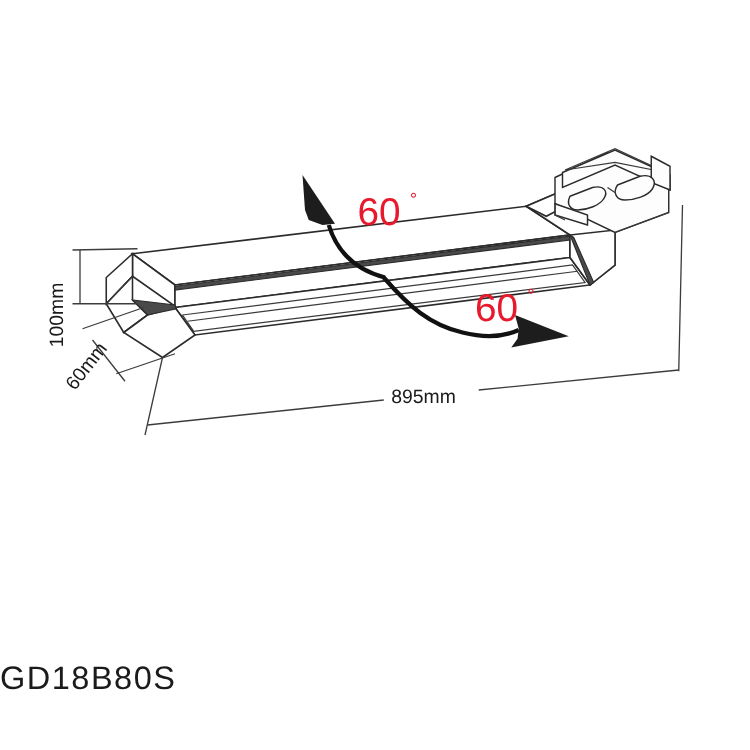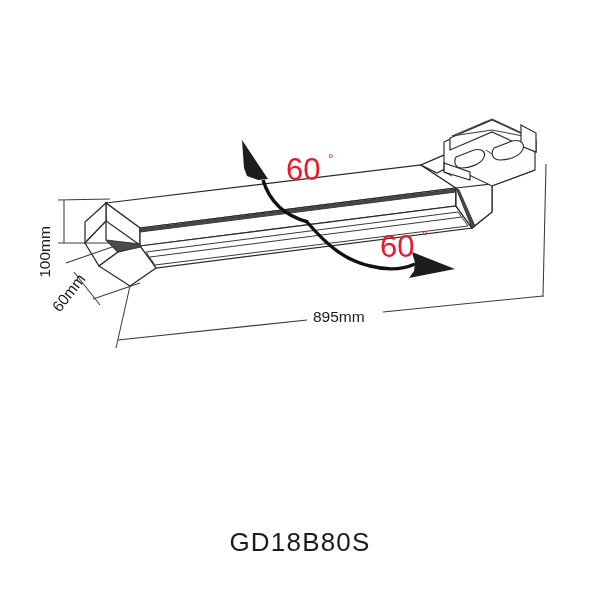--- a/index.html
+++ b/index.html
@@ -84,21 +84,21 @@
   .angle-deg {
     font-family: "Liberation Sans", sans-serif;
     font-size: 14px;
     fill: #e8192c;
   }
   .model-caption {
     position: absolute;
     left: 0;
     top: 527px;
     width: 600px;
-    text-align: center;
+    text-align: left;
     font-family: "Liberation Sans", sans-serif;
     font-size: 26px;
     letter-spacing: 1.2px;
     color: #1b1b1b;
     white-space: nowrap;
   }
 </style>
 </head>
 <body>
 

